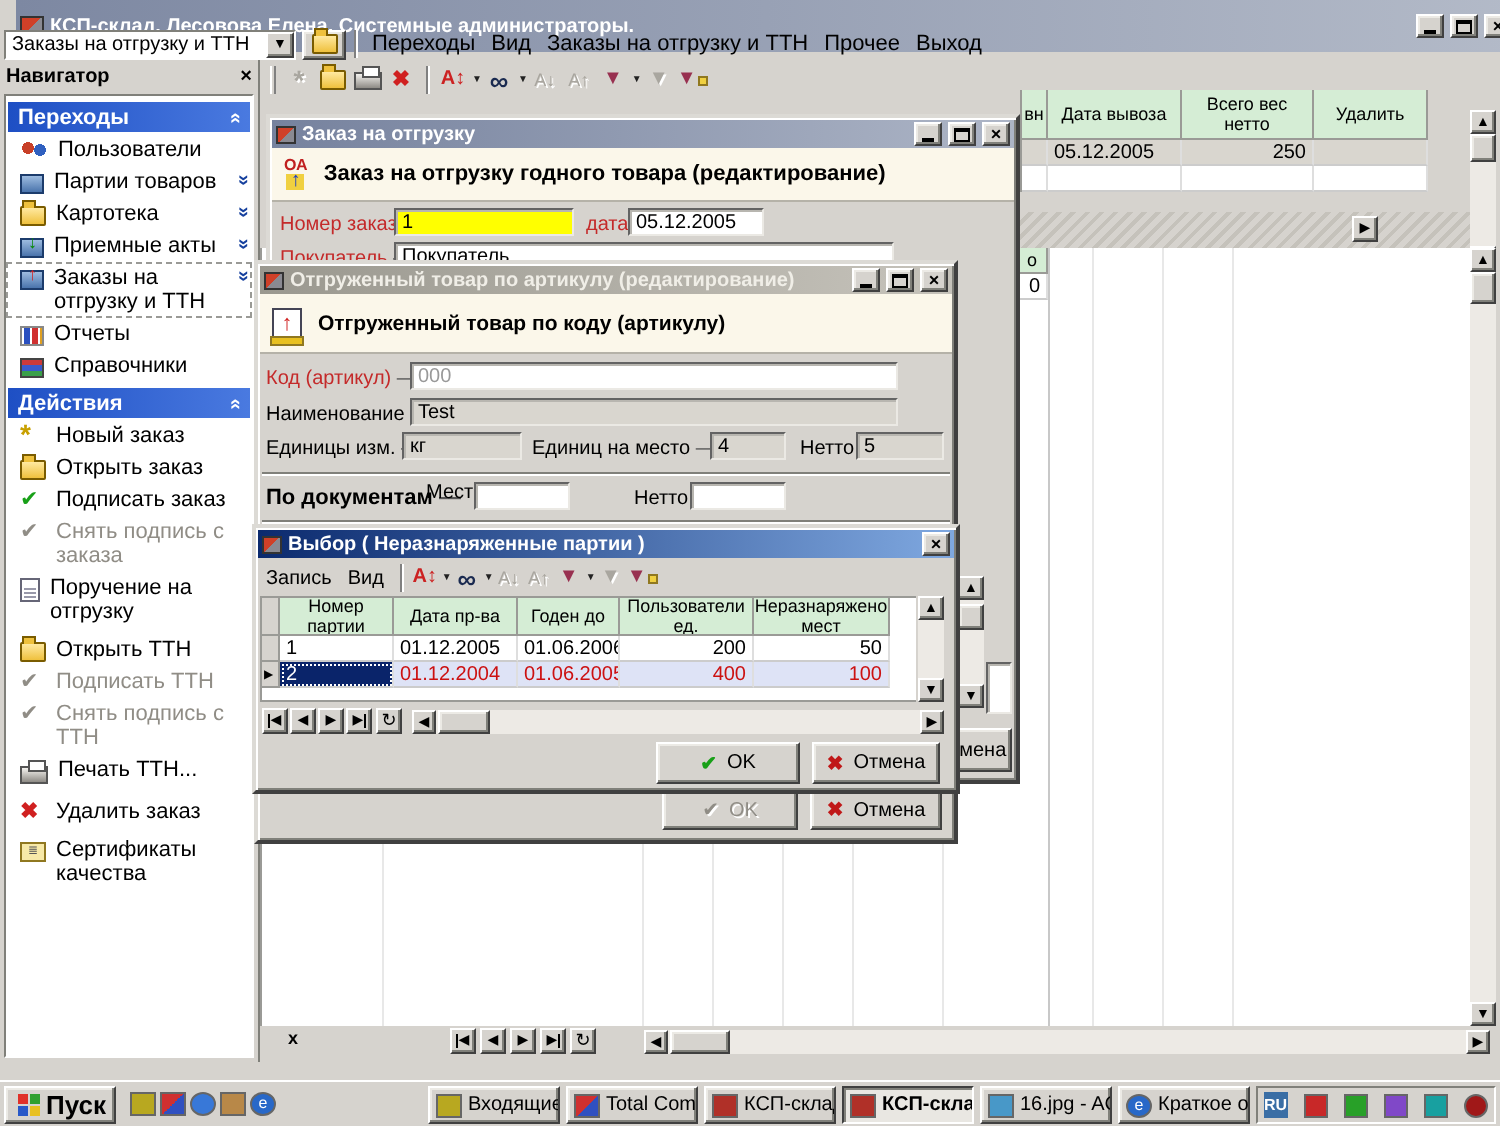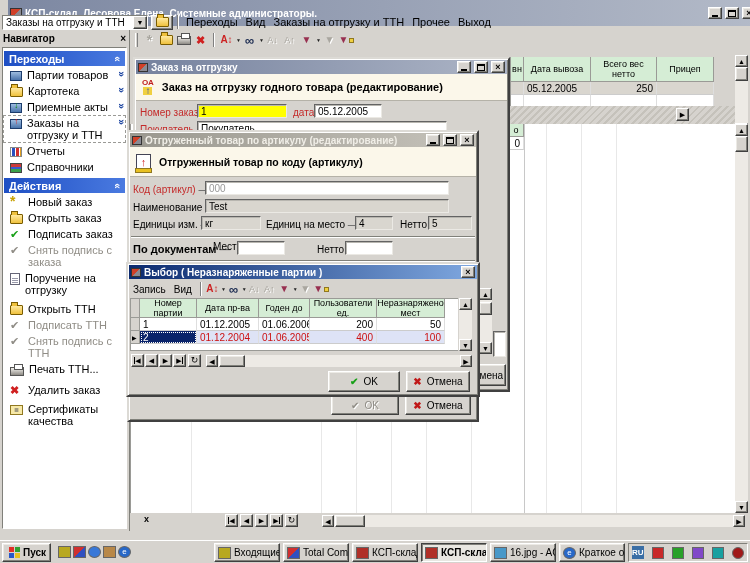--- a/index.html
+++ b/index.html
@@ -138,20 +138,24 @@
       <span style="font-weight:bold;font-size:10px">×</span>
     </div>
     <div class="sunken" style="position:absolute;left:2px;right:2px;top:17px;bottom:2px;background:#fff;overflow:hidden">
 
       <div class="navhdr">
         <span>Переходы</span>
           <span class="sp"></span>
         <span class="chevup">«</span>
       </div>
       <div class="nitem">
+          <span class="iusers"></span>
+          <span class="txt">Пользователи</span>
+        </div>
+      <div class="nitem">
           <span class="ibox"></span>
           <span class="txt">Партии товаров</span>
           <span class="chev">»</span>
         </div>
       <div class="nitem">
           <span class="ifold"></span>
           <span class="txt">Картотека</span>
           <span class="chev">»</span>
         </div>
       <div class="nitem">
@@ -218,26 +222,26 @@
           <span style="color:#d02020;font-weight:bold;width:13px">✖</span>
           <span class="txt">Удалить заказ</span>
         </div>
       <div class="nitem" style="margin-top:3px">
           <span class="icert">≣</span>
           <span class="txt">Сертификаты качества</span>
         </div>
     </div>
   </div>
 
-  <div class="abs" style="left:510px;top:57px;width:190px;height:51px;background:#1d4ed8;border-left:1px solid #9a9a96">
+  <div class="abs" style="left:510px;top:45px;width:190px;height:51px;background:#1d4ed8;border-left:1px solid #9a9a96">
     <div class="fx" style="align-items:stretch;height:25px">
       <span class="gh" style="width:13px">вн</span>
       <span class="gh" style="width:67px">Дата вывоза</span>
       <span class="gh" style="width:66px">Всего вес нетто</span>
-      <span class="gh" style="width:57px">Прицеп</span>
+      <span class="gh" style="width:57px">Удалить</span>
       <span style="flex:1;background:#fff"></span>
     </div>
     <div class="fx" style="align-items:stretch;height:13px;background:#d9d6cf">
       <span class="gc" style="width:13px;background:#d9d6cf"></span>
       <span class="gc" style="width:67px;background:#d9d6cf">05.12.2005</span>
       <span class="gc rt" style="width:66px;background:#d9d6cf">250</span>
       <span class="gc" style="width:57px;background:#d9d6cf"></span>
       <span style="flex:1;background:#fff"></span>
     </div>
     <div class="fx" style="align-items:stretch;height:13px">
@@ -443,21 +447,21 @@
       <span style="color:#18a018;font-weight:bold">✔</span>
       <span>OK</span>
     </button>
     <button class="pbtn raised abs" style="left:278px;top:107px;width:64px;height:21px;font-family:'Liberation Sans',sans-serif">
       <span style="color:#c01818;font-weight:bold">✖</span>
       <span>Отмена</span>
     </button>
   </div>
 
   <div class="abs fx" style="left:0;top:540px;width:750px;height:23px;background:#d6d3ce;border-top:1px solid #fff">
-    <button class="raised fx" style="margin-left:2px;height:19px;padding:0 4px;font-weight:bold;font-size:10px;font-family:'Liberation Sans',sans-serif">
+    <button class="raised fx" style="margin-left:2px;height:19px;padding:0 4px;font-weight:bold;font-size:13px;font-family:'Liberation Sans',sans-serif">
       <span class="iflag"></span>
       <span>Пуск</span>
     </button>
     <span class="ti" style="margin-left:7px;background:#b8a820"></span>
     <span class="ti" style="margin-left:2px;background:linear-gradient(135deg,#d03030 0 50%,#3050c0 50%)"></span>
     <span class="ti" style="margin-left:2px;background:#3878d8;border-radius:50%"></span>
     <span class="ti" style="margin-left:2px;background:#b88848"></span>
     <span class="ti" style="margin-left:2px;background:#2868c8;border-radius:50%">e</span>
     <button class="raised tbtn abs" style="left:214px;top:2px;width:66px;font-family:'Liberation Sans',sans-serif">
         <span class="ti" style="background:#b8a820"></span>

